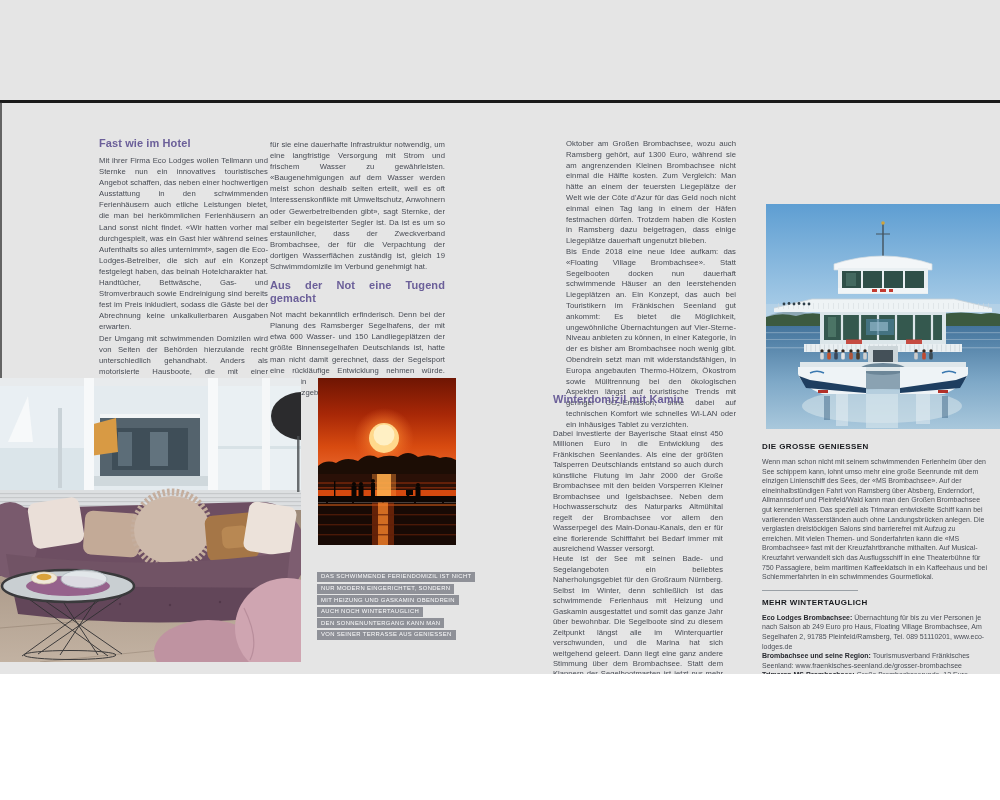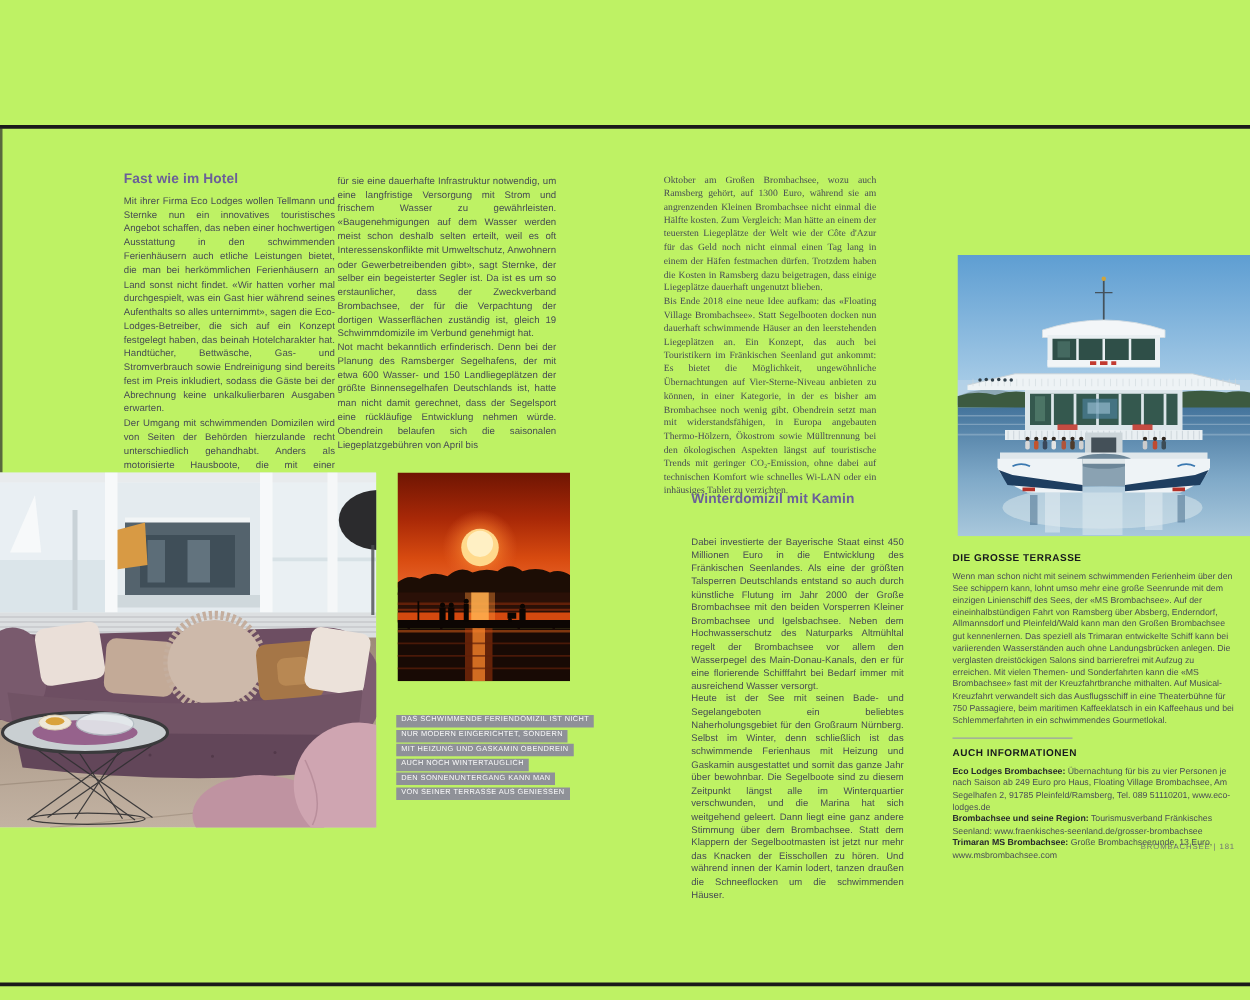--- a/index.html
+++ b/index.html
@@ -1,30 +1,30 @@
 <!DOCTYPE html>
 <html lang="de"><head>
 <meta charset="utf-8">
 <style>
   html,body{margin:0;padding:0;background:#ffffff;}
-  .canvas{position:relative;width:1000px;height:800px;background:#bef264;overflow:hidden;
+  .canvas{position:relative;width:1000px;height:674px;background:#e5e5e5;overflow:hidden;
           font-family:"Liberation Sans",sans-serif;color:#474b54;}
   .rule{position:absolute;background:#1a1a1a;}
   #rule-top{left:0;top:100px;width:1000px;height:2.5px;}
   #rule-bottom{left:0;top:786px;width:1000px;height:2.5px;}
   #edge-left{position:absolute;left:0;top:102px;width:1.5px;height:276px;background:#2e2e2e;opacity:.7;}
 
   .col{position:absolute;text-align:justify;hyphens:auto;-webkit-hyphens:auto;}
   .col p{margin:0;font-size:7.7px;line-height:11.1px;letter-spacing:.04px;color:#474b54;}
   .col h2{margin:0;font-size:11px;line-height:13px;font-weight:bold;color:#6b5f99;letter-spacing:.1px;}
   #col1{left:99px;top:137px;width:169px;}
   #col1 h2{margin-bottom:5px;}
   #col2{left:270px;top:139px;width:175px;}
   #col2 h2{margin:7px 0 4px;}
-  #col3a{left:531px;top:139px;width:170px;font-family:Liberation Serif, serif;}
+  #col3a{left:566px;top:139px;width:170px;}
   #col3a p{line-height:10.8px;}
   #col3b{left:553px;top:393px;width:170px;}
   #col3b h2{margin-bottom:23px;}
   #col3b p{font-size:7.6px;line-height:10.45px;}
 
   .photo{position:absolute;display:block;}
   #photo-interior{left:0;top:378px;}
   #photo-sunset{left:318px;top:378px;}
   #photo-ship{left:766px;top:204px;}
 
@@ -52,20 +52,21 @@
   <div id="edge-left"></div>
 
   <div class="col" id="col1">
     <h2>Fast wie im Hotel</h2>
     <p>Mit ihrer Firma Eco Lodges wollen Tellmann und Sternke nun ein innovatives touristisches Angebot schaffen, das neben einer hochwertigen Ausstattung in den schwimmenden Ferienhäusern auch etliche Leistungen bietet, die man bei herkömmlichen Ferienhäusern an Land sonst nicht findet. «Wir hatten vorher mal durchgespielt, was ein Gast hier während seines Aufenthalts so alles unternimmt», sagen die Eco-Lodges-Betreiber, die sich auf ein Konzept festgelegt haben, das beinah Hotelcharakter hat. Handtücher, Bettwäsche, Gas- und Stromverbrauch sowie Endreinigung sind bereits fest im Preis inkludiert, sodass die Gäste bei der Abrechnung keine unkalkulierbaren Ausgaben erwarten.</p>
     <p>Der Umgang mit schwimmenden Domizilen wird von Seiten der Behörden hierzulande recht unterschiedlich gehandhabt. Anders als motorisierte Hausboote, die mit einer Sportbootzulassung in vielen Häfen nur übergangsweise liegen dürfen, benötigen schwimmende Häuser eine Baugenehmigung. Schließlich ist</p>
   </div>
 
   <div class="col" id="col2">
     <p>für sie eine dauerhafte Infrastruktur notwendig, um eine langfristige Versorgung mit Strom und frischem Wasser zu gewährleisten. «Baugenehmigungen auf dem Wasser werden meist schon deshalb selten erteilt, weil es oft Interessenskonflikte mit Umweltschutz, Anwohnern oder Gewerbetreibenden gibt», sagt Sternke, der selber ein begeisterter Segler ist. Da ist es um so erstaunlicher, dass der Zweckverband Brombachsee, der für die Verpachtung der dortigen Wasserflächen zuständig ist, gleich 19 Schwimmdomizile im Verbund genehmigt hat.</p>
+    <h2>Aus der Not eine Tugend gemacht</h2>
     <p>Not macht bekanntlich erfinderisch. Denn bei der Planung des Ramsberger Segelhafens, der mit etwa 600 Wasser- und 150 Landliegeplätzen der größte Binnensegelhafen Deutschlands ist, hatte man nicht damit gerechnet, dass der Segelsport eine rückläufige Entwicklung nehmen würde. Obendrein belaufen sich die saisonalen Liegeplatzgebühren von April bis</p>
   </div>
 
   <div class="col" id="col3a">
     <p>Oktober am Großen Brombachsee, wozu auch Ramsberg gehört, auf 1300 Euro, während sie am angrenzenden Kleinen Brombachsee nicht einmal die Hälfte kosten. Zum Vergleich: Man hätte an einem der teuersten Liegeplätze der Welt wie der Côte d'Azur für das Geld noch nicht einmal einen Tag lang in einem der Häfen festmachen dürfen. Trotzdem haben die Kosten in Ramsberg dazu beigetragen, dass einige Liegeplätze dauerhaft ungenutzt blieben.</p>
     <p>Bis Ende 2018 eine neue Idee aufkam: das «Floating Village Brombachsee». Statt Segelbooten docken nun dauerhaft schwimmende Häuser an den leerstehenden Liegeplätzen an. Ein Konzept, das auch bei Touristikern im Fränkischen Seenland gut ankommt: Es bietet die Möglichkeit, ungewöhnliche Übernachtungen auf Vier-Sterne-Niveau anbieten zu können, in einer Kategorie, in der es bisher am Brombachsee noch wenig gibt. Obendrein setzt man mit widerstandsfähigen, in Europa angebauten Thermo-Hölzern, Ökostrom sowie Mülltrennung bei den ökologischen Aspekten längst auf touristische Trends mit geringer CO₂-Emission, ohne dabei auf technischen Komfort wie schnelles Wi-LAN oder ein inhäusiges Tablet zu verzichten.</p>
   </div>
 
   <div class="col" id="col3b">
     <h2>Winterdomizil mit Kamin</h2>
@@ -329,24 +330,24 @@
     <rect x="52" y="186" width="10" height="3" fill="#b23028"></rect>
     <path d="M44,169 q7,-3.5 14,0" stroke="#3a78b0" stroke-width="1.4" fill="none"></path>
     <path d="M202,163 L134,163 L134,190 L178,190 Q198,182 202,170 Z" fill="#eef3f6"></path>
     <path d="M201,172 L194,184 L134,189 L134,184 L190,176 Z" fill="#1e3e60"></path>
     <rect x="172" y="186" width="10" height="3" fill="#b23028"></rect>
     <path d="M176,169 q7,-3.5 14,0" stroke="#3a78b0" stroke-width="1.4" fill="none"></path>
     <rect x="100" y="163" width="34" height="4" fill="#dfe7ea"></rect>
   </svg>
 
   <div id="sidebar">
-    <h3>DIE GROSSE TERRASSE</h3>
+    <h3>DIE GROSSE GENIESSEN</h3>
     <p>Wenn man schon nicht mit seinem schwimmenden Ferienheim über den See schippern kann, lohnt umso mehr eine große Seenrunde mit dem einzigen Linienschiff des Sees, der «MS Brombachsee». Auf der eineinhalbstündigen Fahrt von Ramsberg über Absberg, Enderndorf, Allmannsdorf und Pleinfeld/Wald kann man den Großen Brombachsee gut kennenlernen. Das speziell als Trimaran entwickelte Schiff kann bei variierenden Wasserständen auch ohne Landungsbrücken anlegen. Die verglasten dreistöckigen Salons sind barrierefrei mit Aufzug zu erreichen. Mit vielen Themen- und Sonderfahrten kann die «MS Brombachsee» fast mit der Kreuzfahrtbranche mithalten. Auf Musical-Kreuzfahrt verwandelt sich das Ausflugsschiff in eine Theaterbühne für 750 Passagiere, beim maritimen Kaffeeklatsch in ein Kaffeehaus und bei Schlemmerfahrten in ein schwimmendes Gourmetlokal.</p>
     <div class="inforule"></div>
-    <h4>AUCH INFORMATIONEN</h4>
+    <h4>MEHR WINTERTAUGLICH</h4>
     <div class="info">
       <p><b>Eco Lodges Brombachsee:</b><span> Übernachtung für bis zu vier Personen je nach Saison ab 249 Euro pro Haus, Floating Village Brombachsee, Am Segelhafen 2, 91785 Pleinfeld/Ramsberg, Tel. 089 51110201, www.eco-lodges.de</span></p>
       <p><b>Brombachsee und seine Region:</b><span> Tourismusverband Fränkisches Seenland: www.fraenkisches-seenland.de/grosser-brombachsee</span></p>
       <p><b>Trimaran MS Brombachsee:</b><span> Große Brombachseerunde, 13 Euro, www.msbrombachsee.com</span></p>
     </div>
   </div>
 
   <div id="page-footer">BROMBACHSEE | 181</div>
 
 </div>

